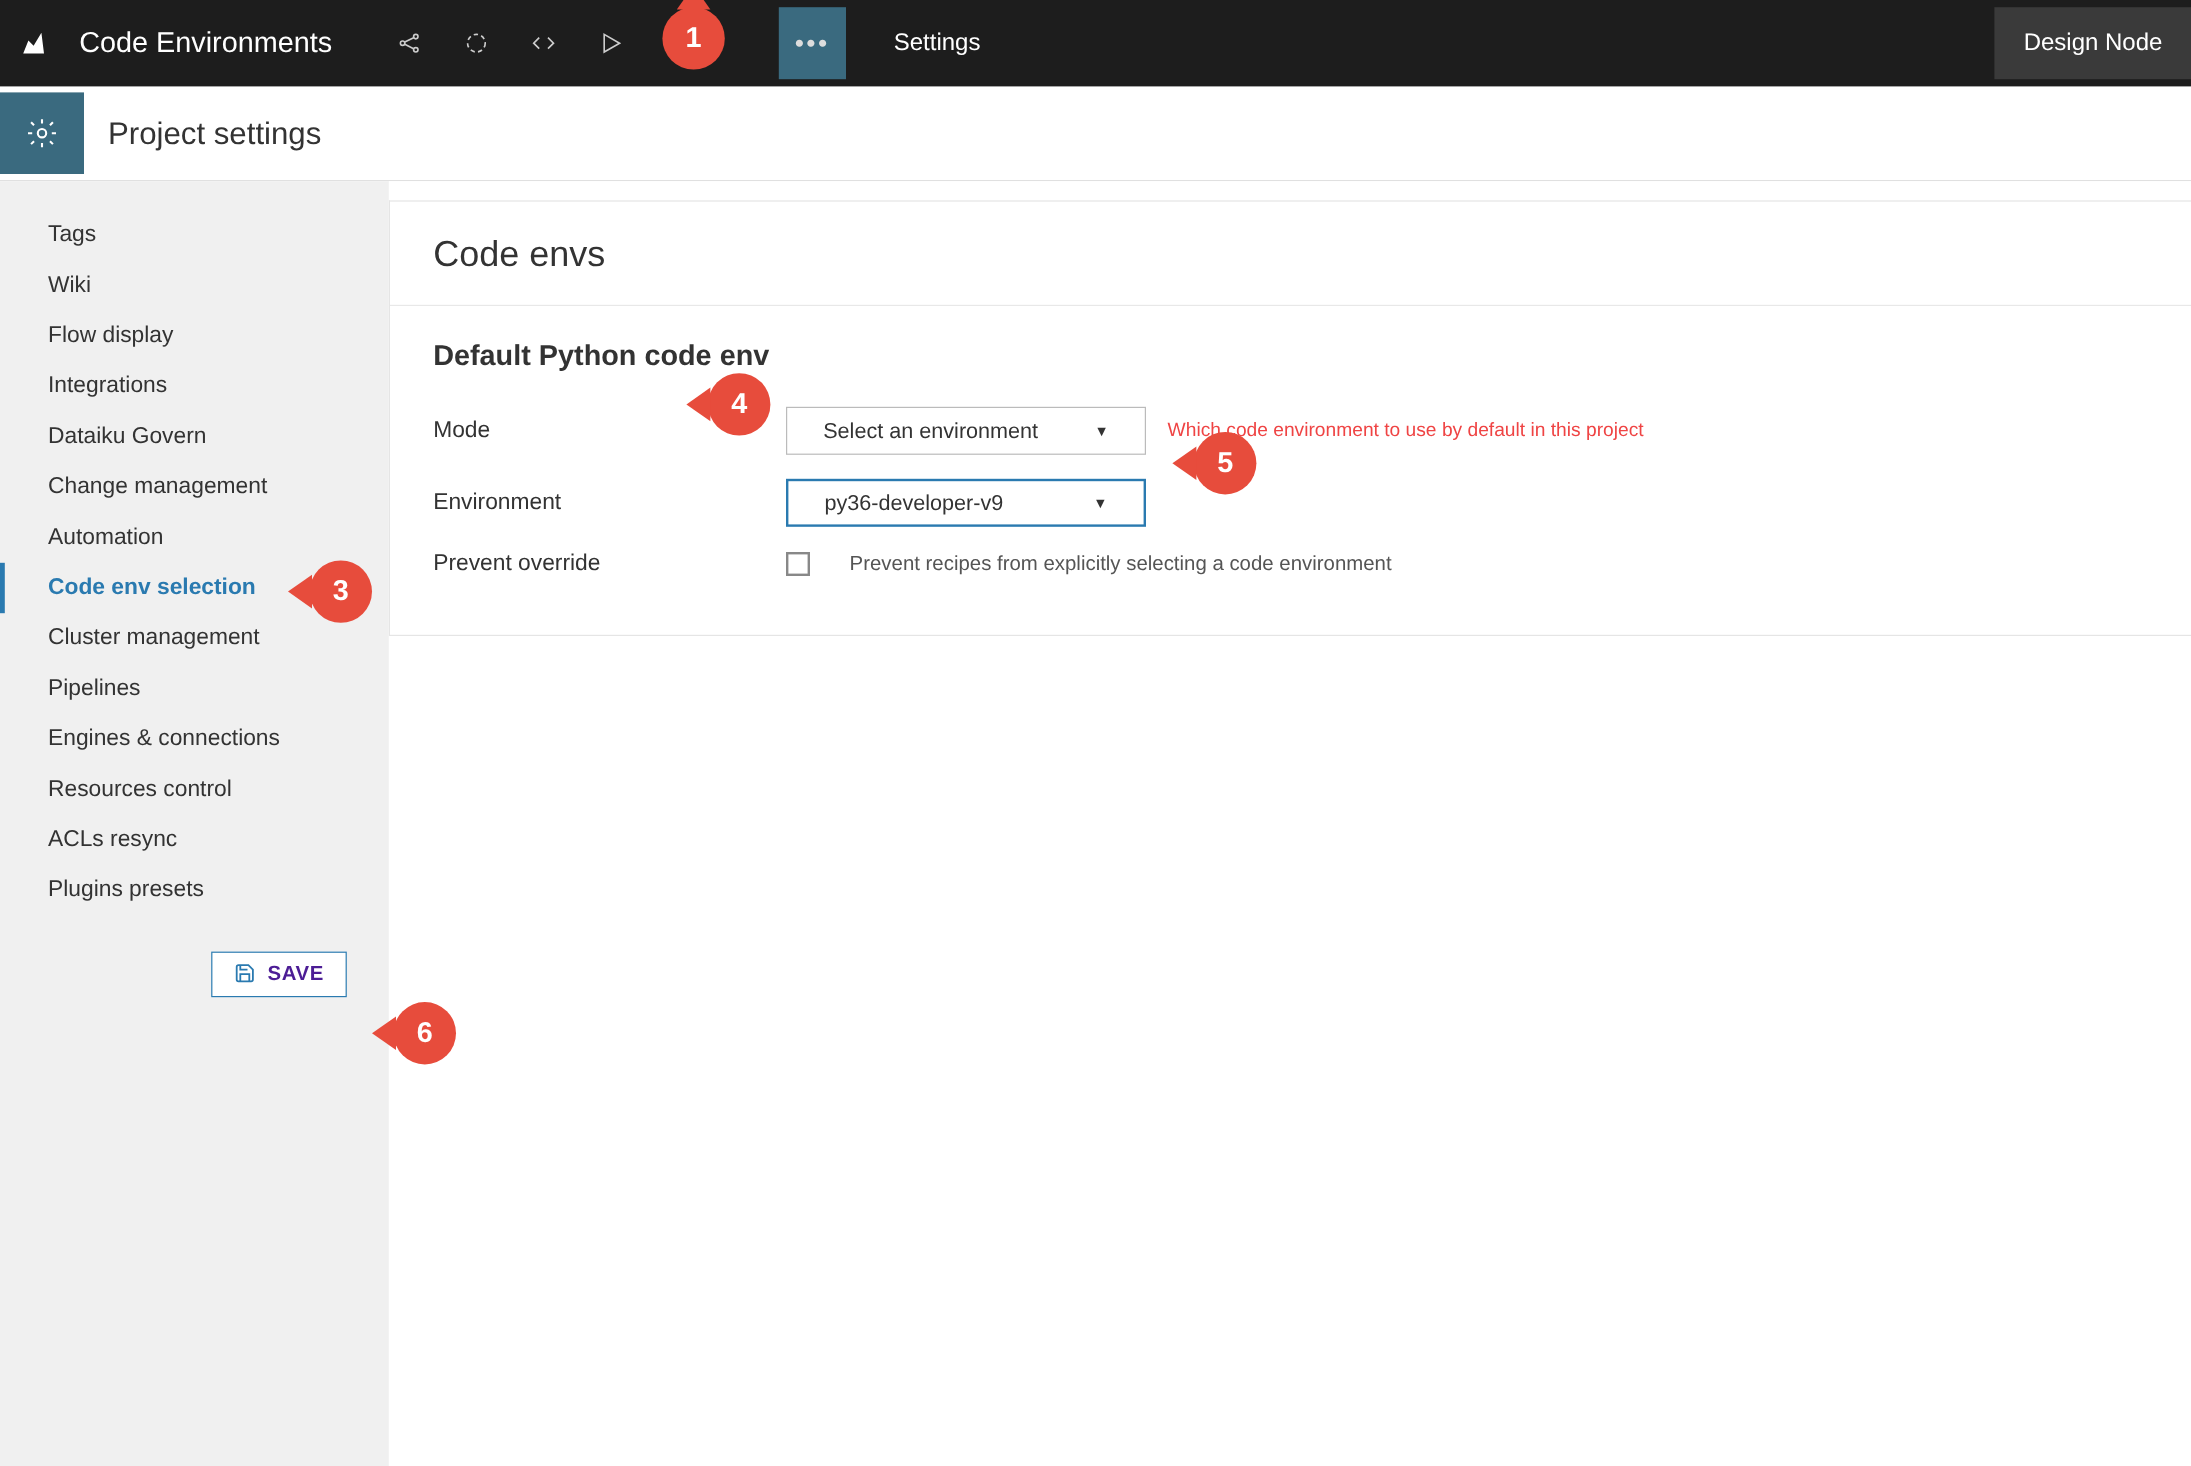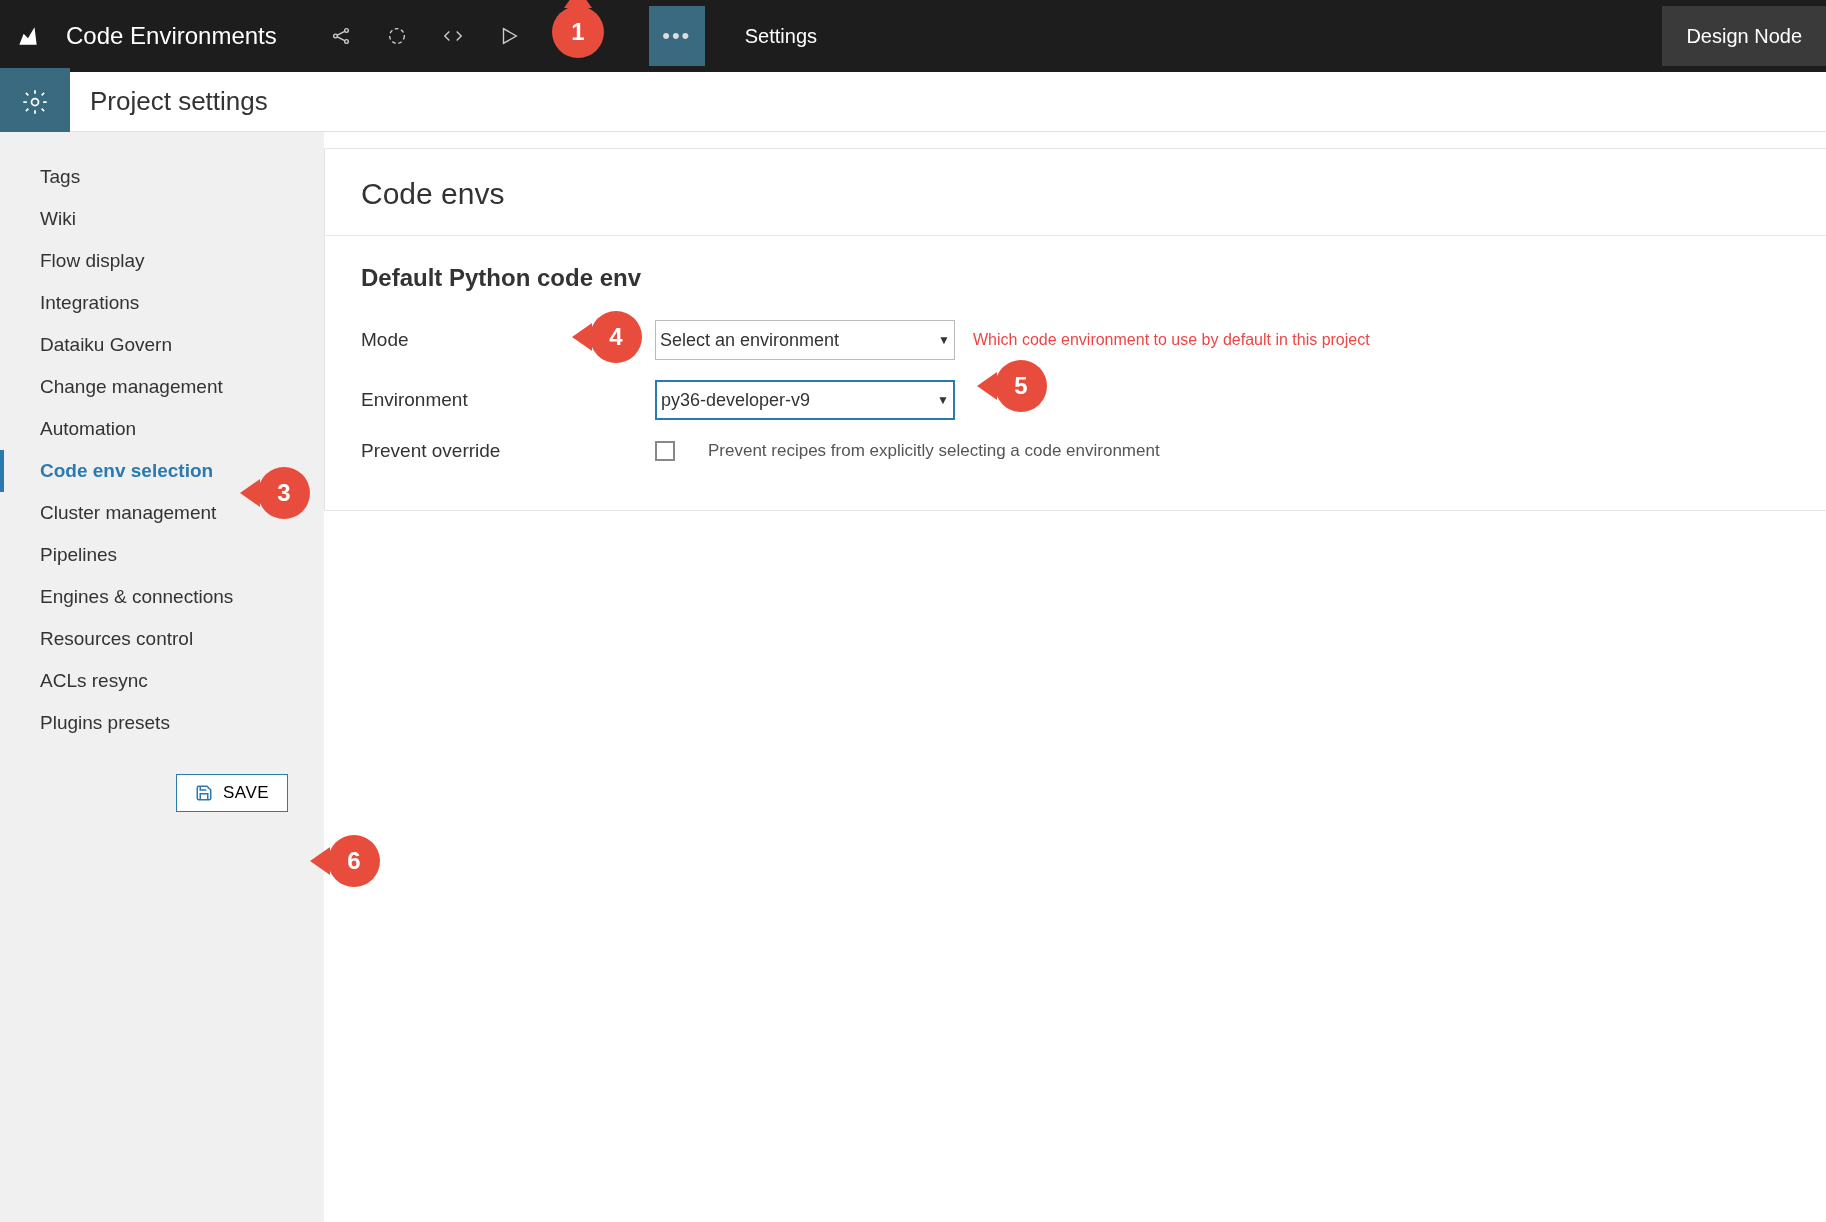--- a/index.html
+++ b/index.html
@@ -13,44 +13,44 @@
     .topbar-icons { display: flex; align-items: center; gap: 0; margin-left: 16px; }
     .topbar-icon { width: 56px; height: 60px; display: flex; align-items: center; justify-content: center; color: #ccc; cursor: pointer; }
     .topbar-icon svg { width: 22px; height: 22px; stroke: #ccc; fill: none; stroke-width: 1.5; }
     .topbar-icon.active { background: #3a6a7f; }
     .topbar-icon.dots { font-size: 22px; letter-spacing: 2px; color: #ddd; }
     .topbar-settings { font-size: 20px; font-weight: 400; padding: 0 40px; }
     .topbar-spacer { flex: 1; }
     .topbar-node { background: #3a3a3a; height: 60px; display: flex; align-items: center; padding: 0 24px; font-size: 20px; font-weight: 400; }
     
     
-    .page-header { height: 60px; display: flex; align-items: center; border-bottom: 1px solid #e0e0e0; }
+    .page-header { height: 79px; display: flex; align-items: center; border-bottom: 1px solid #e0e0e0; }
     .page-header-icon { width: 70px; height: 68px; background: #3a6a7f; display: flex; align-items: center; justify-content: center; }
     .page-header-icon svg { width: 28px; height: 28px; stroke: #fff; fill: none; stroke-width: 1.5; }
     .page-header-title { font-size: 26px; font-weight: 400; padding-left: 20px; color: #333; }
     
     
     .main { display: flex; min-height: calc(100vh - 128px); }
     .sidebar { width: 324px; background: #f0f0f0; padding: 24px 0; position: relative; }
     .sidebar-item { padding: 10px 36px; font-size: 19px; color: #333; cursor: pointer; border-left: 4px solid transparent; }
     .sidebar-item.active { color: #2a7ab0; font-weight: 600; border-left: 4px solid #2a7ab0; }
-    .sidebar-save { margin: 30px 0 0 176px; display: inline-flex; align-items: center; gap: 10px; border: 1px solid #2a7ab0; color: #000000; font-weight: 400; font-size: 17px; padding: 8px 18px; cursor: pointer; background: #fff; letter-spacing: 0.5px; }
+    .sidebar-save { margin: 30px 0 0 176px; display: inline-flex; gap: 10px; border: 1px solid #2a7ab0; color: #4c1d95; font-weight: 700; font-size: 17px; padding: 8px 18px; cursor: pointer; background: #fff; letter-spacing: 0.5px; }
     .sidebar-save svg { width: 18px; height: 18px; stroke: #2a7ab0; fill: none; stroke-width: 2; }
     
     
     .content { flex: 1; background: #fff; padding: 0; }
     .content-card { margin: 16px 0 0 0; border: 1px solid #e5e5e5; border-right: none; background: #fff; }
     .content-title { font-size: 30px; font-weight: 400; padding: 28px 36px 24px; border-bottom: 1px solid #e8e8e8; color: #333; }
     .content-body { padding: 28px 36px; }
     .section-title { font-size: 24px; font-weight: 600; color: #333; margin-bottom: 28px; }
     
     .form-row { display: flex; align-items: center; margin-bottom: 20px; }
     .form-label { width: 294px; font-size: 19px; color: #333; }
     .form-control { width: 300px; position: relative; }
-    .select-box { width: 100%; height: 40px; border: 1px solid #bbb; display: flex; align-items: center; justify-content: space-between; padding: 0 4px; font-size: 18px; cursor: pointer; background: #fff; }
+    .select-box { width: 100%; height: 40px; border: 1px solid #bbb; display: flex; align-items: center; justify-content: space-between; padding: 0 30px; font-size: 18px; cursor: pointer; background: #fff; }
     .select-box.blue { border: 2px solid #2a7ab0; }
     .select-caret { font-size: 12px; }
     .form-help { font-size: 16px; color: #ef4444; margin-left: 18px; flex: 1; }
     
     .checkbox-row { display: flex; align-items: center; gap: 19px; }
     .checkbox { width: 20px; height: 20px; border: 2px solid #888; margin-right: 14px; cursor: pointer; }
     .checkbox-label { font-size: 17px; color: #555; }
     
     
     .callout { position: absolute; background: #e74c3c; color: #fff; font-size: 24px; font-weight: 600; display: flex; align-items: center; justify-content: center; z-index: 100; }

